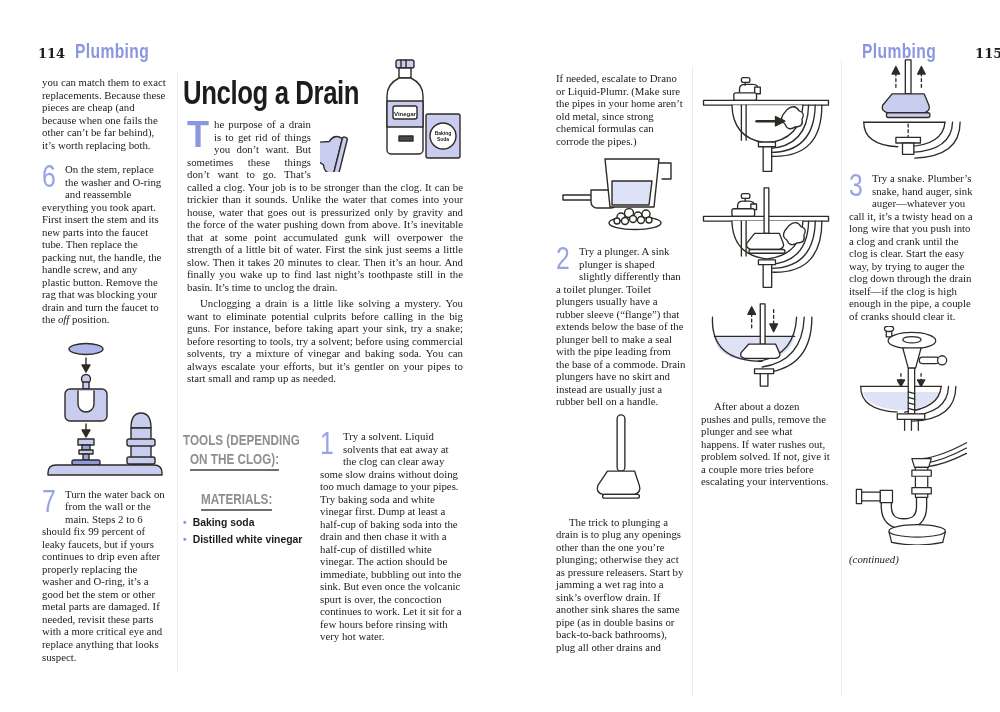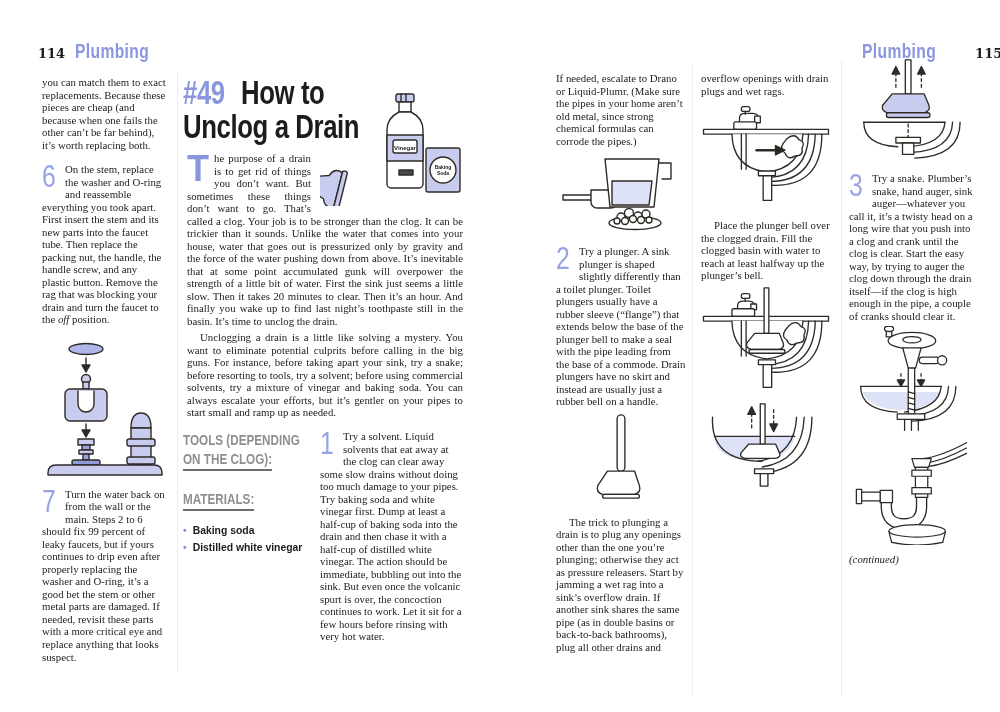--- a/index.html
+++ b/index.html
@@ -23,21 +23,21 @@
   .snum{float:left;font-family:"Liberation Sans",sans-serif;font-weight:400;font-size:31px;
         line-height:25px;color:#98a3e5;width:19px;margin:1px 4px 0 0;transform:scaleX(0.8);transform-origin:0 0;}
   .dcap{float:left;font-family:"Liberation Sans",sans-serif;font-weight:bold;font-size:36px;
         line-height:29px;color:#8a96e0;margin:2px 5px 0 0;}
   .it{font-style:italic;text-align:center;}
   
   .title-line{height:34px;}
   .title-cond{font-size:33px;color:#1c1c1c;letter-spacing:-0.5px;}
   .accent{color:#8a96e0;}
   
-  .ghead{margin:0 0 14px 0;line-height:19px;}
+  .ghead{margin:0 0 6px 0;line-height:19px;text-align:center;}
   .gh{font-size:15px;color:#8f8f8f;letter-spacing:0;}
   .u{border-bottom:2px solid #6e6e6e;padding-bottom:1px;}
   
   .tools-line{font-family:"Liberation Sans",sans-serif;font-weight:bold;font-size:10.4px;
               line-height:1.62;color:#1d1d1d;margin:0;}
   .bdot{color:#8a96e0;}
   .mat-row{display:flex;gap:6px;align-items:baseline;font-family:"Liberation Sans",sans-serif;
            font-weight:bold;font-size:10.4px;color:#1d1d1d;margin-top:6px;}
   
   .illo{text-align:center;}
@@ -96,24 +96,20 @@
         </g>
       </svg>
     </div>
     <p class="gap8">
       <span class="snum">7</span><span>Turn the water back on from the wall or the main. Steps 2 to 6 should fix 99 percent of leaky faucets, but if yours continues to drip even after properly replacing the washer and O-ring, it’s a good bet the stem or other metal parts are damaged. If needed, revisit these parts with a more critical eye and replace anything that looks suspect.</span>
     </p>
   </div>
 
   <div class="col bodytext" style="left:183px;top:74px;width:284px;">
     <div class="title-line">
-      <span class="cond title-cond accent">#49</span>
-      <span class="cond title-cond">How to</span>
-    </div>
-    <div class="title-line">
       <span class="cond title-cond">Unclog a Drain</span>
     </div>
 
     <div style="margin-top:10px;">
       <div class="illo illo-float">
         <svg width="146" height="118" viewBox="0 0 146 118">
           <g stroke="#2e2a26" stroke-width="1.4" fill="none" stroke-linejoin="round" stroke-linecap="round">
 
             <rect x="76" y="6" width="18" height="8" rx="2" fill="#c8cdf0"></rect>
             <line x1="81" y1="6" x2="81" y2="14"></line>
@@ -202,21 +198,20 @@
           <rect x="24" y="3" width="8" height="58" rx="4" fill="#ffffff"></rect>
           <path d="M14,61 h28 l5,15 q2,7 -5,9 h-33 q-7,-2 -5,-9 z" fill="#ffffff"></path>
           <rect x="9" y="85" width="38" height="4" rx="2" fill="#ffffff"></rect>
         </g>
       </svg>
     </div>
     <p class="gap8 indent">The trick to plunging a drain is to plug any openings other than the one you’re plunging; otherwise they act as pressure releasers. Start by jamming a wet rag into a sink’s overflow drain. If another sink shares the same pipe (as in double basins or back-to-back bathrooms), plug all other drains and</p>
   </div>
 
   <div class="col bodytext" style="left:697px;top:68px;width:138px;">
-    <p>overflow openings with drain plugs and wet rags.</p>
     <div class="illo" style="margin-top:4px;">
       <svg width="132" height="106" viewBox="0 0 132 112">
         <g stroke="#2e2a26" stroke-width="1.4" fill="none" stroke-linejoin="round" stroke-linecap="round">
           <rect x="40" y="6" width="9" height="5" rx="2" fill="#ffffff"></rect>
             <line x1="44" y1="11" x2="44" y2="14"></line>
           <path d="M38,22 v-4 q0,-5 6,-5 h8 q6,0 6,6 v3"></path>
           <rect x="54" y="16" width="6" height="7" fill="#ffffff"></rect>
           <rect x="32" y="22" width="24" height="8" rx="2" fill="#ffffff"></rect>
           <rect x="0" y="30" width="132" height="5" fill="#ffffff"></rect>
           <path d="M30,35 q1,36 37,40 q36,-4 38,-40" fill="#ffffff"></path>
@@ -226,21 +221,20 @@
           <line x1="40" y1="35" x2="40" y2="72"></line>
             <line x1="45" y1="35" x2="45" y2="72"></line>
           <rect x="58" y="74" width="18" height="5" fill="#ffffff"></rect>
           <rect x="63" y="79" width="9" height="26" fill="#ffffff"></rect>
           <path d="M88,40 q8,-7 13,1 q7,2 3,9 q2,8 -7,8 q-8,5 -11,-3 q-6,-4 -2,-10 z" fill="#ffffff"></path>
           <line x1="56" y1="52" x2="76" y2="52" stroke-width="2.6"></line>
             <polygon points="76,47 76,57 86,52" fill="#2e2a26"></polygon>
         </g>
       </svg>
     </div>
-    <p class="gap8 indent">Place the plunger bell over the clogged drain. Fill the clogged basin with water to reach at least halfway up the plunger’s bell.</p>
     <div class="illo" style="margin-top:4px;">
       <svg width="132" height="108" viewBox="0 0 132 114">
         <g stroke="#2e2a26" stroke-width="1.4" fill="none" stroke-linejoin="round" stroke-linecap="round">
           <rect x="40" y="8" width="9" height="5" rx="2" fill="#ffffff"></rect>
             <line x1="44" y1="13" x2="44" y2="16"></line>
           <path d="M36,24 v-3 q0,-5 6,-5 h6 q6,0 6,6 v2"></path>
           <rect x="50" y="19" width="6" height="6" fill="#ffffff"></rect>
           <rect x="30" y="24" width="24" height="8" rx="2" fill="#ffffff"></rect>
           <rect x="0" y="32" width="132" height="5" fill="#ffffff"></rect>
           <path d="M30,37 q1,36 37,40 q36,-4 38,-40" fill="#ffffff"></path>
@@ -271,20 +265,21 @@
           <path d="M48,44 h28 l4,9 q2,5 -4,6 h-32 q-6,-1 -4,-6 z" fill="#ffffff"></path>
           <line x1="51" y1="12" x2="51" y2="28" stroke-dasharray="3,3"></line>
             <polygon points="47,13 55,13 51,5" fill="#2e2a26"></polygon>
           <line x1="74" y1="8" x2="74" y2="24" stroke-dasharray="3,3"></line>
             <polygon points="70,23 78,23 74,31" fill="#2e2a26"></polygon>
           <rect x="54" y="70" width="20" height="5" fill="#ffffff"></rect>
           <rect x="60" y="75" width="8" height="13" fill="#ffffff"></rect>
         </g>
       </svg>
     </div>
+    <p class="gap8 indent">After about a dozen pushes and pulls, remove the plunger and see what happens. If water rushes out, problem solved. If not, give it a couple more tries before escalating your interventions.</p>
   </div>
 
   <div class="col bodytext" style="left:845px;top:58px;width:132px;">
     <div class="illo">
       <svg width="128" height="102" viewBox="0 0 128 108">
         <g stroke="#2e2a26" stroke-width="1.4" fill="none" stroke-linejoin="round" stroke-linecap="round">
           <rect x="58" y="2" width="6" height="36" fill="#ffffff"></rect>
           <path d="M44,38 h34 l5,12 q2,6 -5,8 h-39 q-7,-2 -5,-8 z" fill="#c8cdf0"></path>
           <rect x="38" y="58" width="46" height="5" rx="2" fill="#c8cdf0"></rect>
           <line x1="48" y1="16" x2="48" y2="32" stroke-dasharray="3,3"></line>

